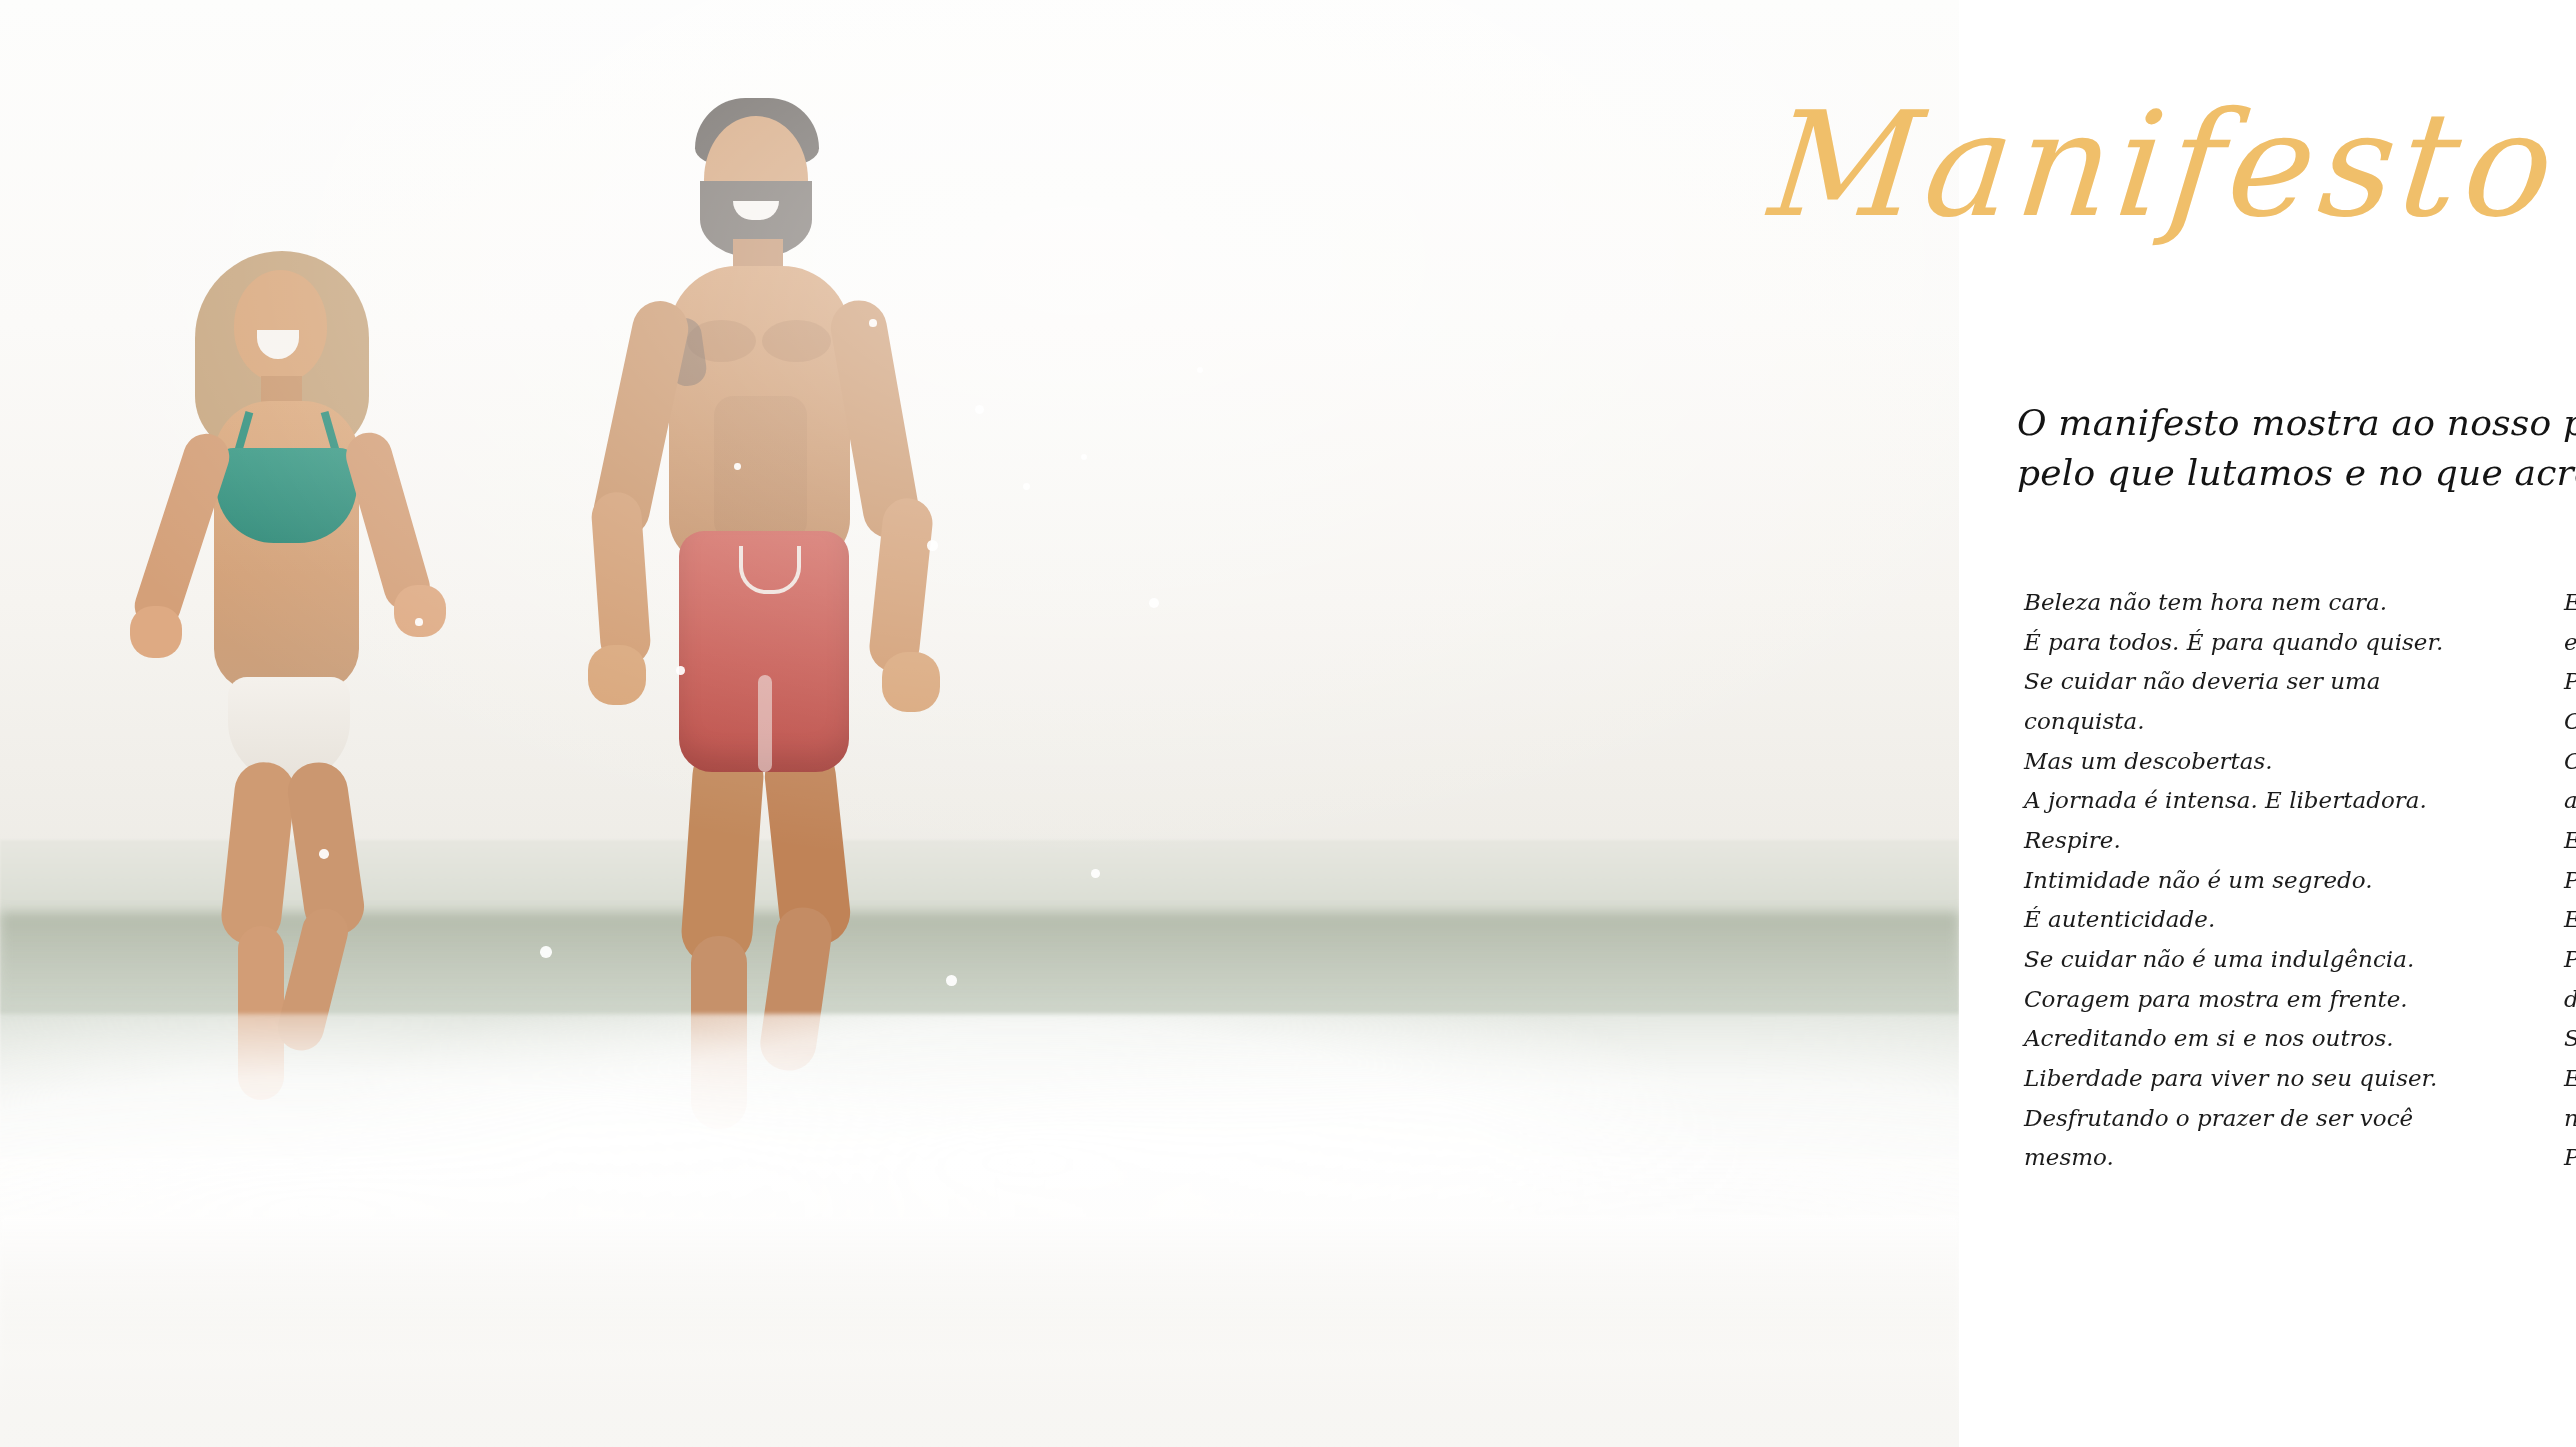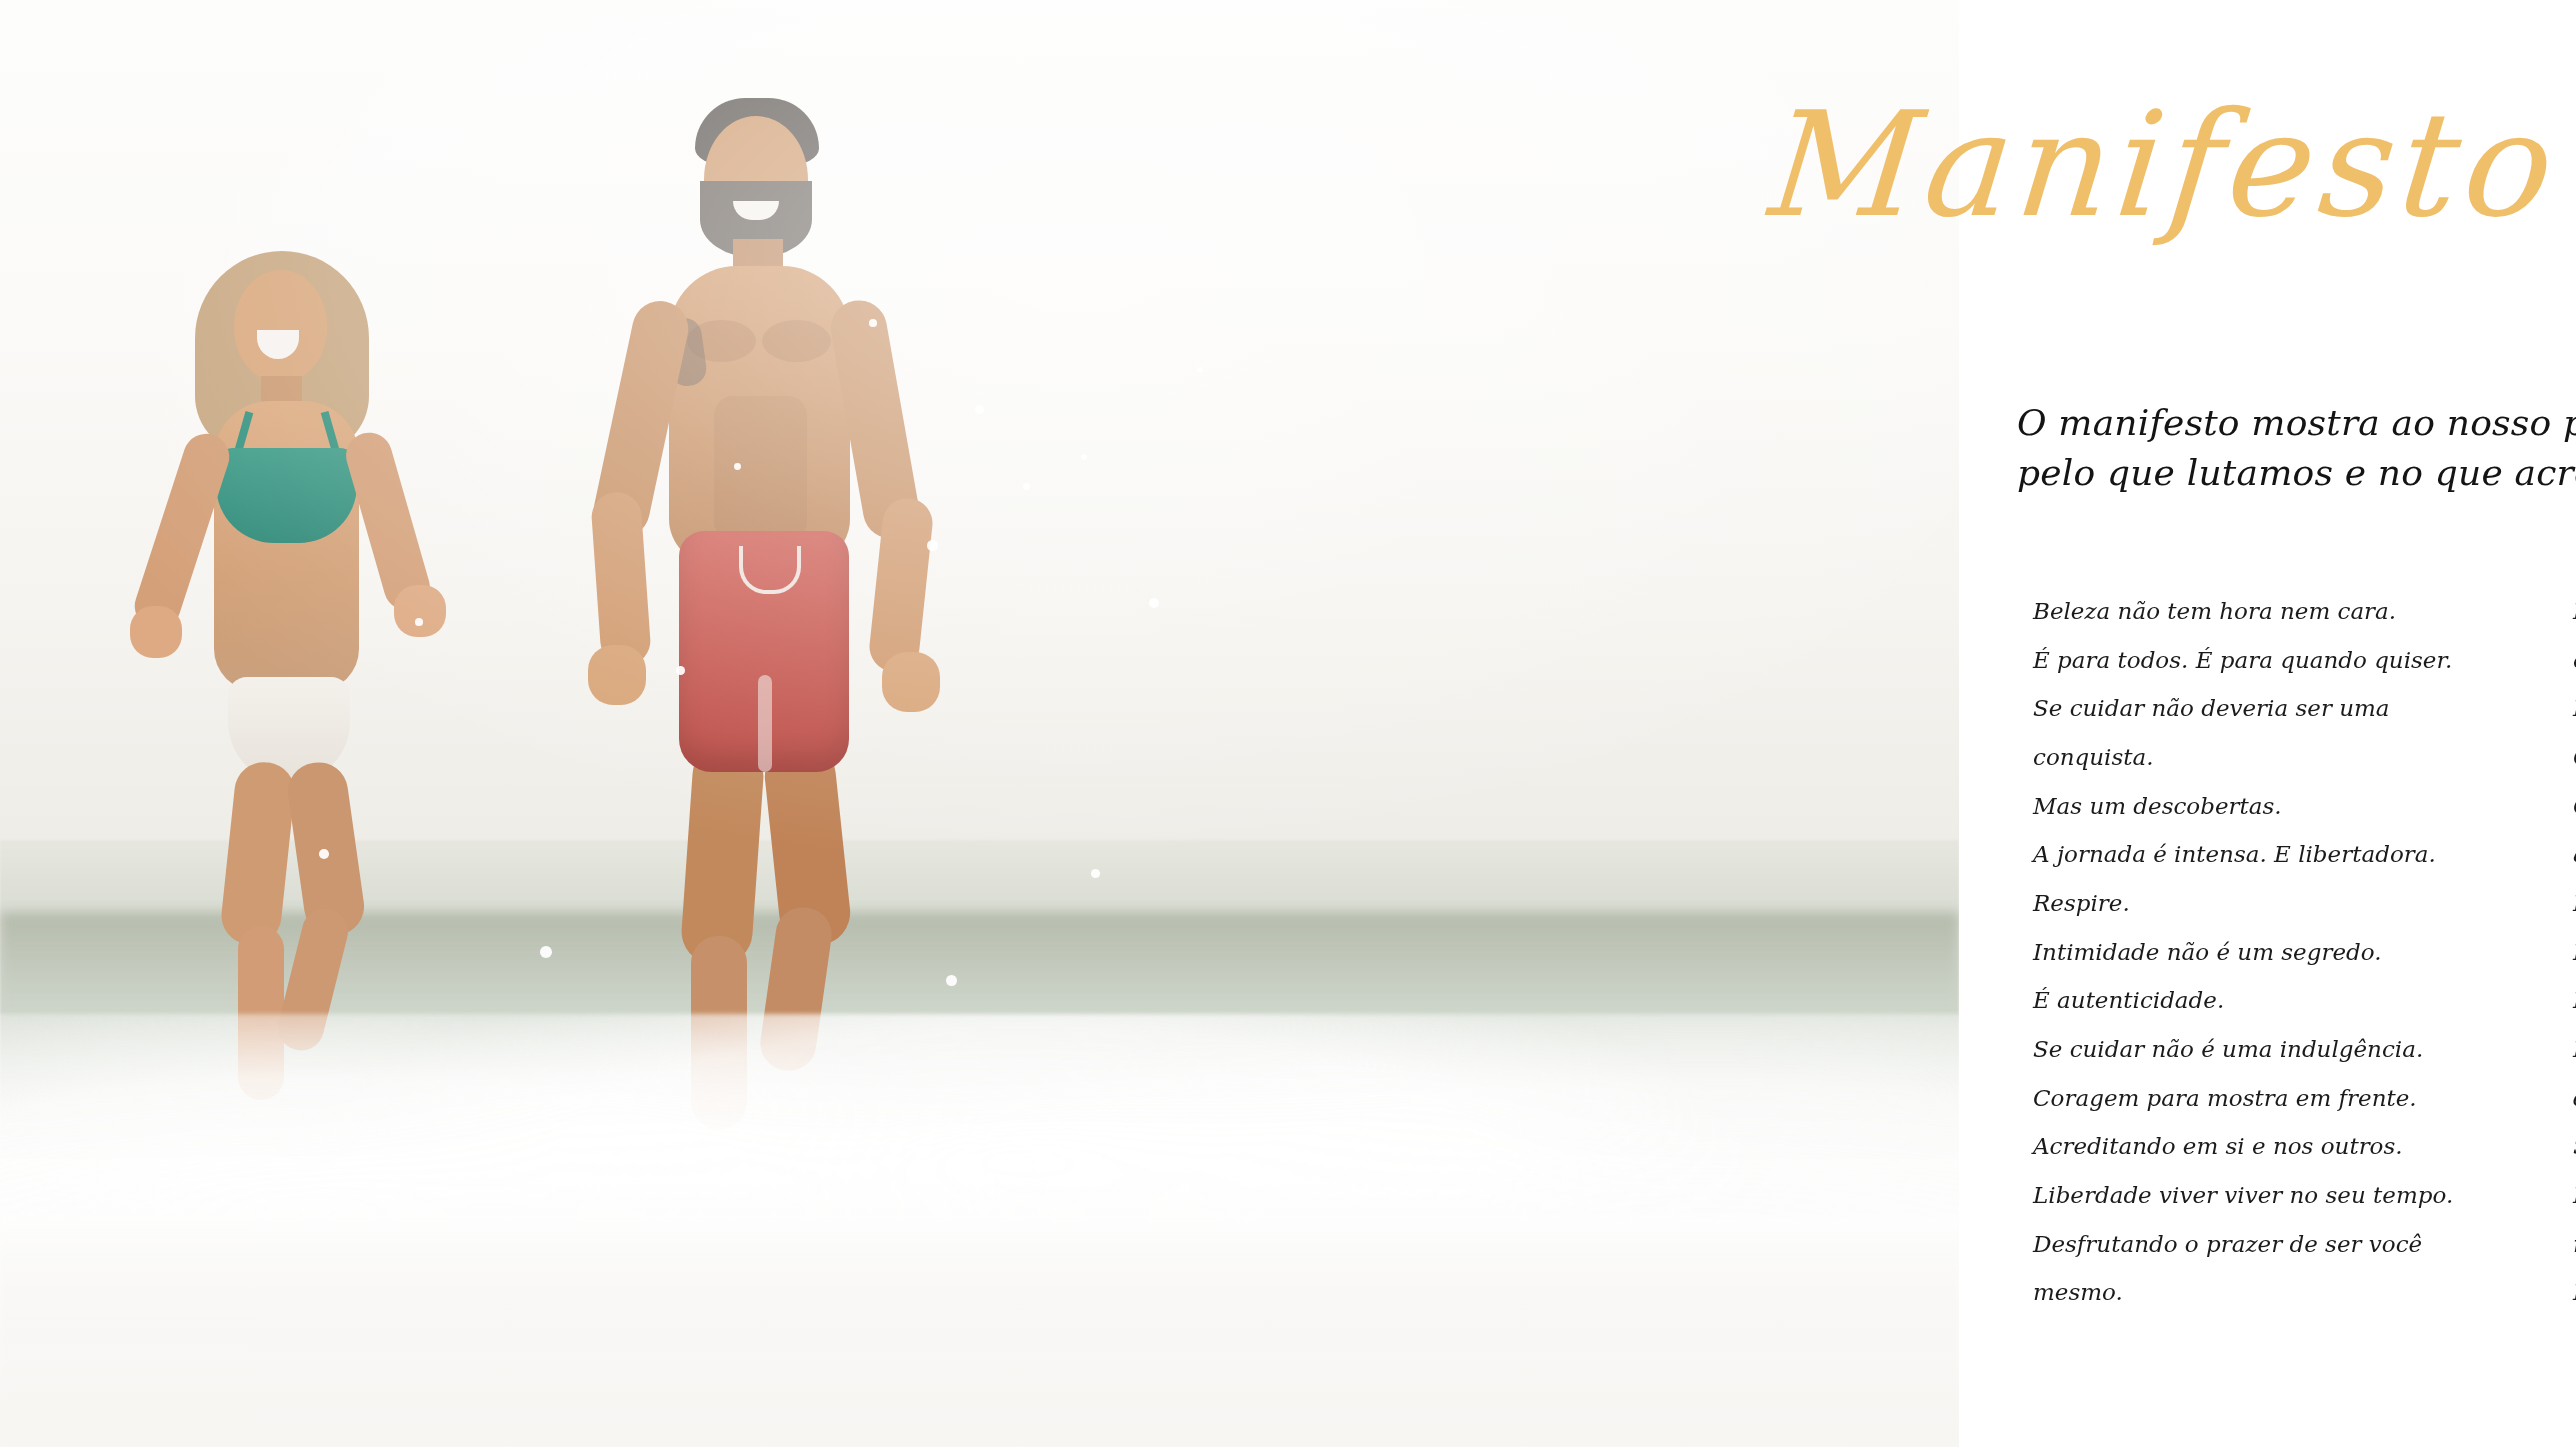--- a/index.html
+++ b/index.html
@@ -358,21 +358,21 @@
     gap: 48px;
   }
   .col {
     width: 492px;
     font-family: "DejaVu Serif", serif;
     font-style: italic;
     font-size: 23px;
     line-height: 1.42;
     color: #1b1b1b;
   }
-  .col p { margin: 16px; }
+  .col p { margin: 7px; }
 </style>
 </head>
 <body>
 
 <div class="slide">
 
   <div class="photo-pane">
     <div class="sky"></div>
     <div class="sea"></div>
     <div class="sea-dark"></div>
@@ -461,21 +461,21 @@
         <p>Se cuidar não deveria ser uma</p>
         <p>conquista.</p>
         <p>Mas um descobertas.</p>
         <p>A jornada é intensa. E libertadora.</p>
         <p>Respire.</p>
         <p>Intimidade não é um segredo.</p>
         <p>É autenticidade.</p>
         <p>Se cuidar não é uma indulgência.</p>
         <p>Coragem para mostra em frente.</p>
         <p>Acreditando em si e nos outros.</p>
-        <p>Liberdade viver viver no seu tempo.</p>
+        <p>Liberdade para viver no seu quiser.</p>
         <p>Desfrutando o prazer de ser você</p>
         <p>mesmo.</p>
       </div>
       <div class="col">
         <p>Entre tempo e qualidade, nós</p>
         <p>escolhemos os dois.</p>
         <p>Pois para quem faz com paixão,</p>
         <p>O tempo se torna uma imensidão.</p>
         <p>Com alegria, com leveza, com</p>
         <p>atenção.</p>

